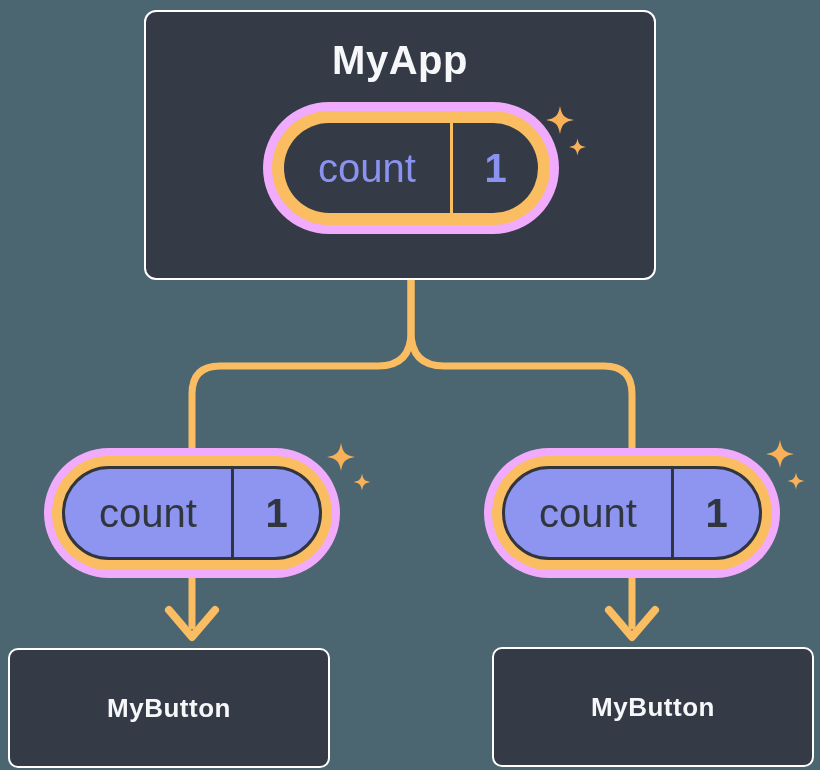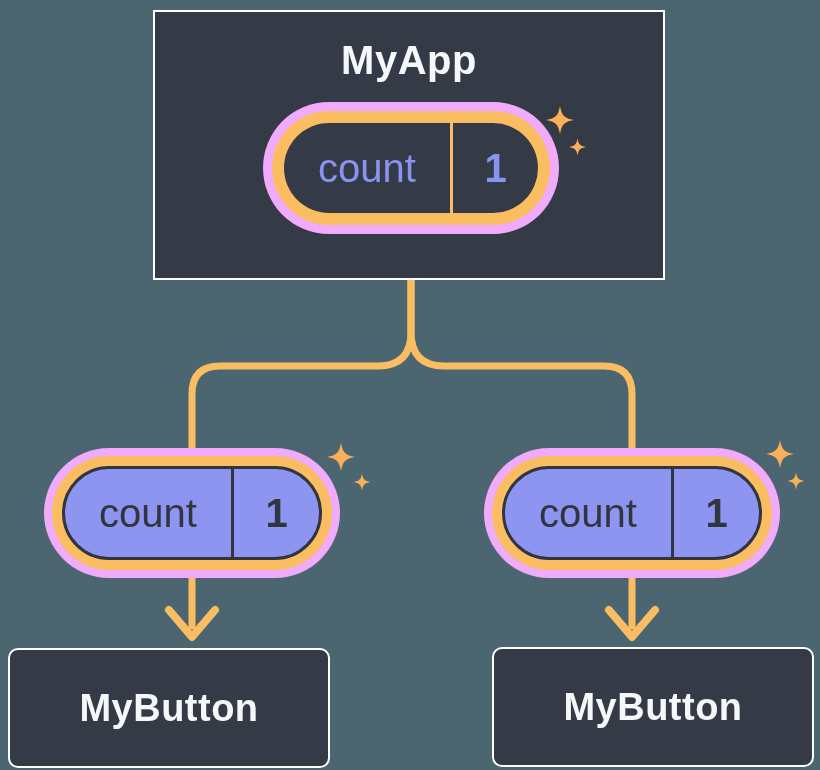--- a/index.html
+++ b/index.html
@@ -13,33 +13,33 @@
   svg.layer { position:absolute; left:0; top:0; width:820px; height:770px; }
   .connectors { z-index:1; }
   .sparkles   { z-index:3; pointer-events:none; }
 
   .node-card {
     position:absolute; z-index:2;
     background:#343A46;
     border:2.5px solid #FFFFFF;
     box-sizing:border-box;
   }
-  .root-card { left:153px; top:10px; width:512px; height:270px; border-radius:0; }
+  .root-card { left:144px; top:10px; width:512px; height:270px; border-radius:12px; }
   .root-title {
     margin-top:26px; text-align:center;
     font-size:40px; font-weight:600; color:#F6F7F9;
     letter-spacing:0.5px;
   }
   .btn-card {
     display:flex; align-items:center; justify-content:center;
     border-radius:10px;
   }
   .btn-left  { left:8px;   top:648px; width:322px; height:120px; }
   .btn-right { left:492px; top:647px; width:322px; height:120px; }
-  .btn-label { font-size:38px; font-weight:600; color:#F6F7F9; letter-spacing:0.5px; }
+  .btn-label { font-size:26px; font-weight:600; color:#F6F7F9; letter-spacing:0.5px; }
 
   
   .pill { position:absolute; z-index:2; background:#f0abfc; border-radius:999px; }
   .pill-ring { position:absolute; inset:9px; background:#FABD62; border-radius:999px; }
   .pill-body {
     position:absolute; border-radius:999px; overflow:hidden;
     display:flex; align-items:stretch; box-sizing:border-box;
   }
   .pill-name, .pill-value {
     display:flex; align-items:center; justify-content:center;

